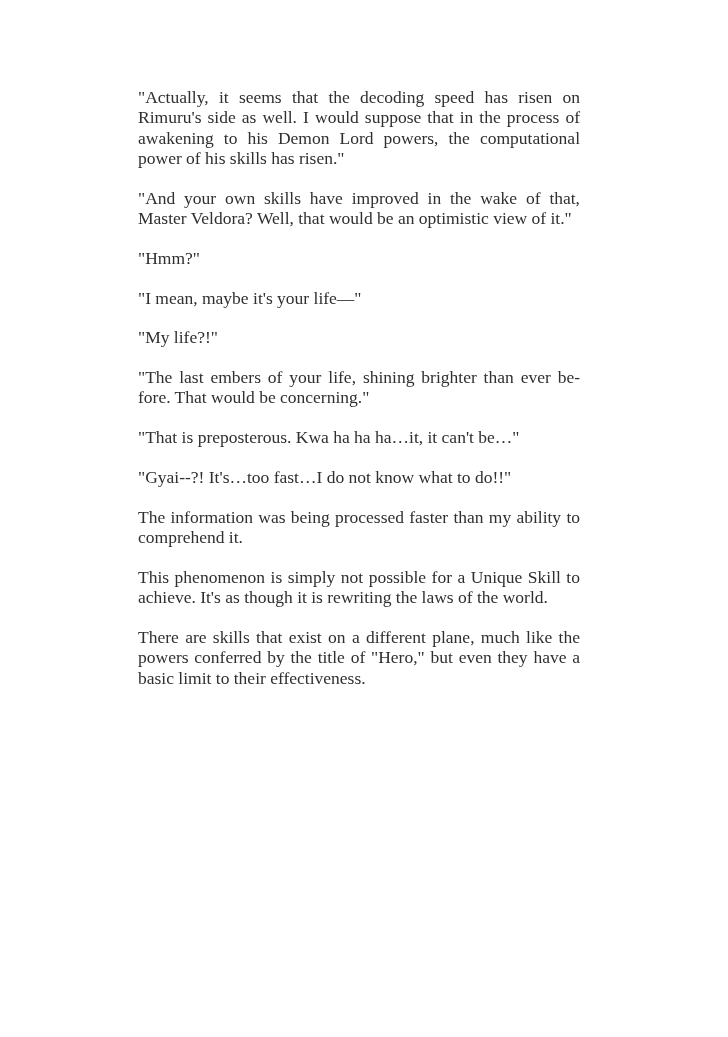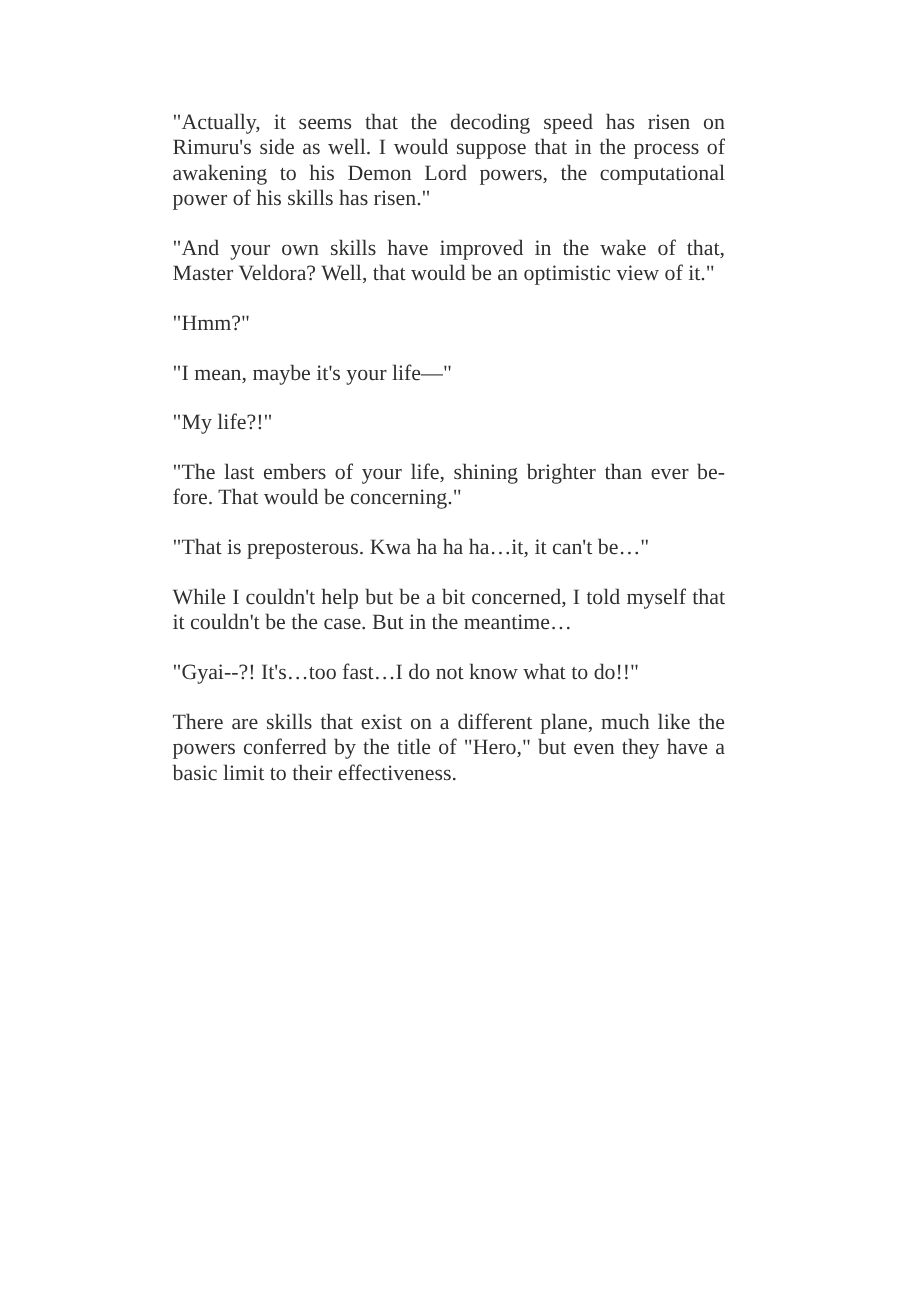--- a/index.html
+++ b/index.html
@@ -38,17 +38,18 @@
 
 <div class="page">
   <div class="text-column">
       <p>"Actually, it seems that the decoding speed has risen on Rimuru's side as well. I would suppose that in the process of awakening to his Demon Lord powers, the computational power of his skills has risen."</p>
       <p>"And your own skills have improved in the wake of that, Master Veldora? Well, that would be an optimistic view of it."</p>
       <p>"Hmm?"</p>
       <p>"I mean, maybe it's your life—"</p>
       <p>"My life?!"</p>
       <p>"The last embers of your life, shining brighter than ever be­fore. That would be concerning."</p>
       <p>"That is preposterous. Kwa ha ha ha…it, it can't be…"</p>
-      <p>While I couldn't help but be a bit concerned, I told myself that it couldn't be the case. But in the meantime…</p>
       <p>"Gyai--?! It's…too fast…I do not know what to do!!"</p>
+      <p>The information was being processed faster than my ability to comprehend it.</p>
+      <p>This phenomenon is simply not possible for a Unique Skill to achieve. It's as though it is rewriting the laws of the world.</p>
       <p>There are skills that exist on a different plane, much like the powers conferred by the title of "Hero," but even they have a basic limit to their effectiveness.</p>
     </div>
 </div>
 
 </body></html>

